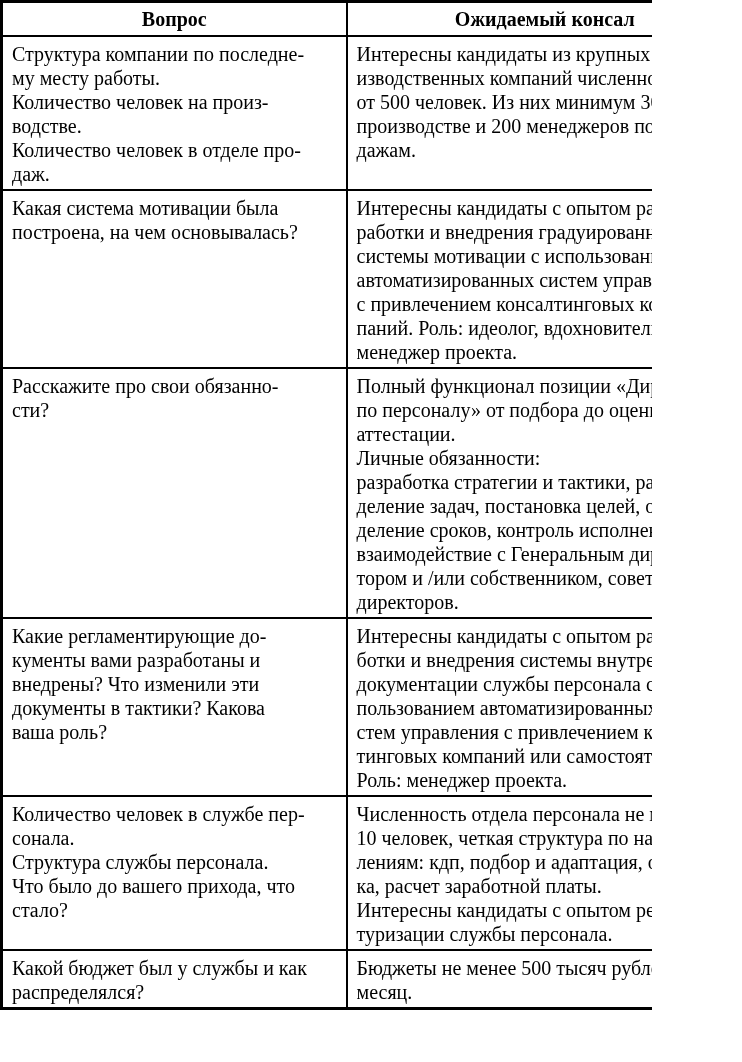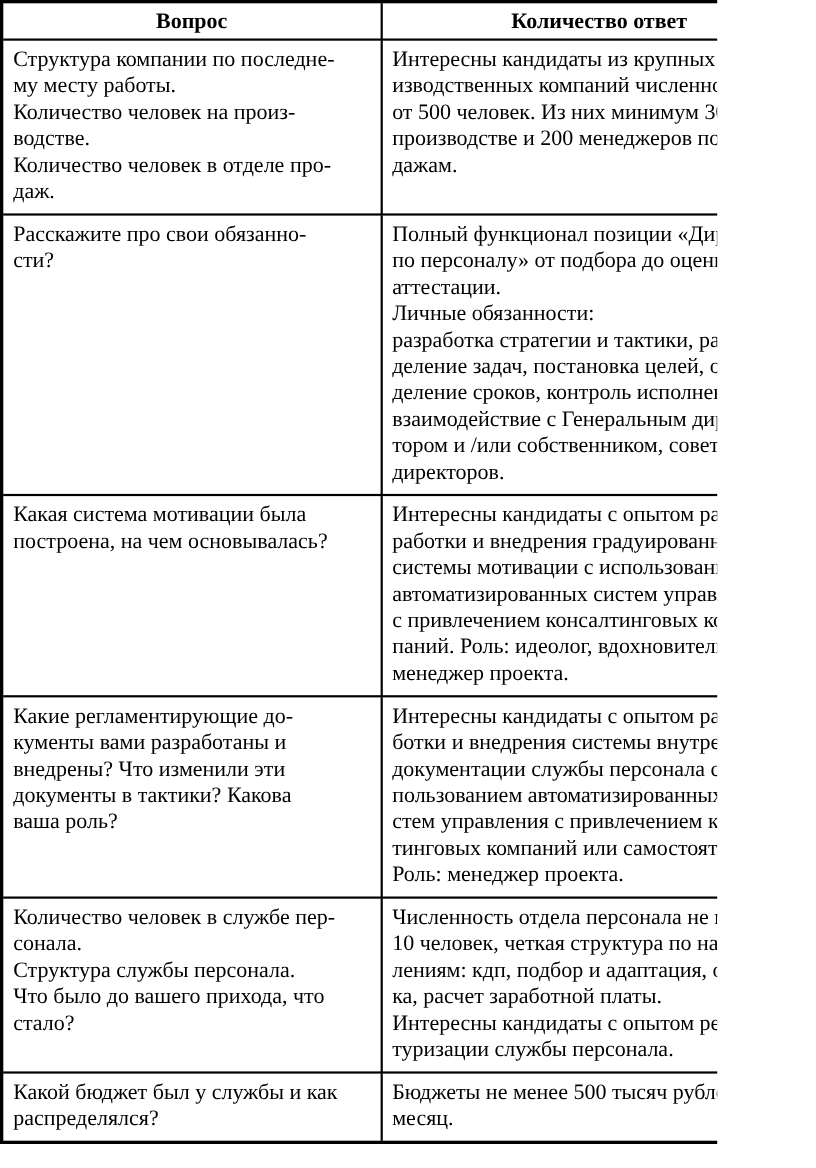--- a/index.html
+++ b/index.html
@@ -31,77 +31,77 @@
     font-weight: bold;
     text-align: center;
     vertical-align: middle;
     padding: 4px 6px;
     font-size: 20px;
   }
   td.body-cell {
     border: 2px solid #000000;
     vertical-align: top;
     text-align: left;
-    padding: 5px 8px 8px 9px;
+    padding: 5px 8px 3px 9px;
     white-space: pre-line;
   }
 </style>
 </head>
 <body>
 
 <div class="page">
   <table class="qa-table">
     <colgroup>
       <col class="q-col">
       <col class="a-col">
     </colgroup>
     <thead>
       <tr>
         <th class="header-cell">Вопрос</th>
-        <th class="header-cell">Количество ответ</th>
+        <th class="header-cell">Ожидаемый консал</th>
       </tr>
     </thead>
     <tbody>
       <tr>
         <td class="body-cell">Структура компании по последне-
 му месту работы.
 Количество человек на произ-
 водстве.
 Количество человек в отделе про-
 даж.</td>
         <td class="body-cell">Интересны кандидаты из крупных про-
 изводственных компаний численностью
 от 500 человек. Из них минимум 300 на
 производстве и 200 менеджеров по про-
 дажам.</td>
       </tr>
       <tr>
+        <td class="body-cell">Какая система мотивации была
+построена, на чем основывалась?</td>
+        <td class="body-cell">Интересны кандидаты с опытом раз-
+работки и внедрения градуированной
+системы мотивации с использованием
+автоматизированных систем управления
+с привлечением консалтинговых ком-
+паний. Роль: идеолог, вдохновитель и
+менеджер проекта.</td>
+      </tr>
+      <tr>
         <td class="body-cell">Расскажите про свои обязанно-
 сти?</td>
         <td class="body-cell">Полный функционал позиции «Директор
 по персоналу» от подбора до оценки и
 аттестации.
 Личные обязанности:
 разработка стратегии и тактики, распре-
 деление задач, постановка целей, опре-
 деление сроков, контроль исполнения,
 взаимодействие с Генеральным дирек-
 тором и /или собственником, советом
 директоров.</td>
-      </tr>
-      <tr>
-        <td class="body-cell">Какая система мотивации была
-построена, на чем основывалась?</td>
-        <td class="body-cell">Интересны кандидаты с опытом раз-
-работки и внедрения градуированной
-системы мотивации с использованием
-автоматизированных систем управления
-с привлечением консалтинговых ком-
-паний. Роль: идеолог, вдохновитель и
-менеджер проекта.</td>
       </tr>
       <tr>
         <td class="body-cell">Какие регламентирующие до-
 кументы вами разработаны и
 внедрены? Что изменили эти
 документы в тактики? Какова
 ваша роль?</td>
         <td class="body-cell">Интересны кандидаты с опытом разра-
 ботки и внедрения системы внутренней
 документации службы персонала с ис-

